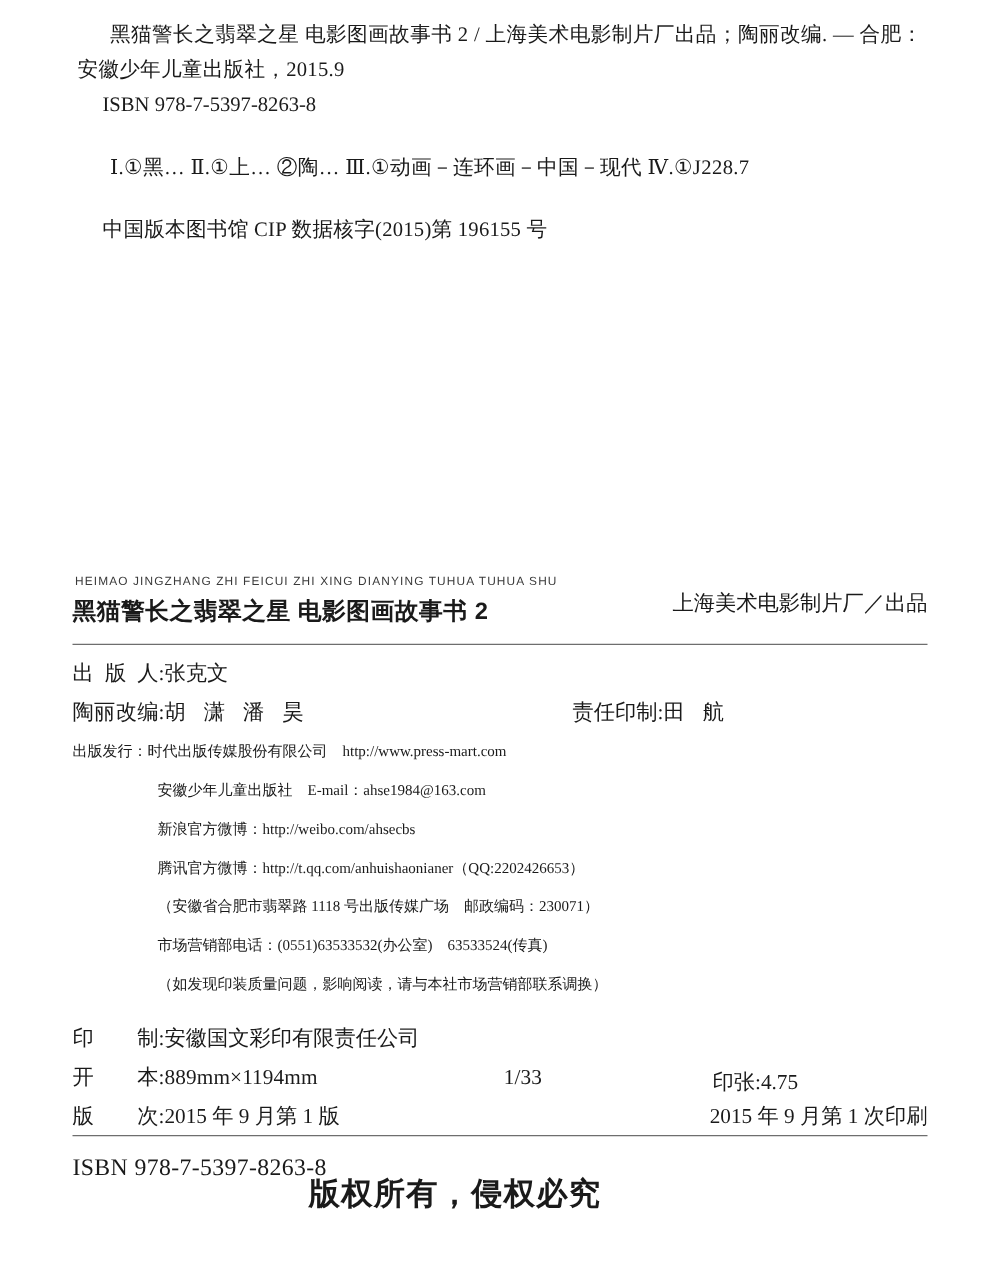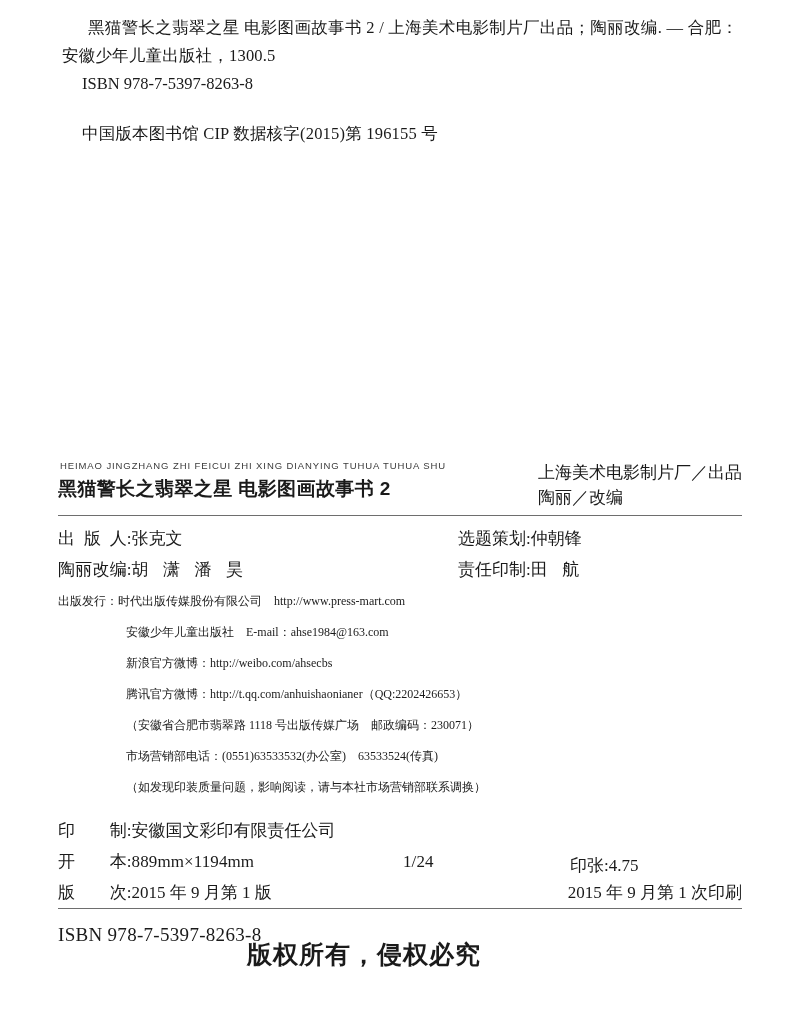--- a/index.html
+++ b/index.html
@@ -88,25 +88,26 @@
     top: 16px;
     font-family: "Liberation Sans", "DejaVu Sans", sans-serif;
     font-weight: bold;
     font-size: 19px;
     letter-spacing: 0.4px;
     white-space: nowrap;
   }
   .imprint {
     position: absolute;
     right: 0px;
-    top: 0px;
-    text-align: left;
+    top: 12px;
+    text-align: right;
     font-size: 17px;
     line-height: 25px;
     white-space: nowrap;
+    font-family: Liberation Mono, monospace;
   }
 
   .rule {
     border: 0;
     border-top: 1px solid #6e6e6e;
     margin: 0;
     width: 100%;
   }
   .rule.top-rule { margin-top: 3px; }
 
@@ -200,46 +201,43 @@
     font-size: 25px;
     letter-spacing: 1px;
   }
 </style>
 </head>
 <body>
 
 <div class="page">
 
   <div class="cip-block">
-    <div class="cip-line indent">黑猫警长之翡翠之星 电影图画故事书 2 / 上海美术电影制片厂出品；陶丽改编. — 合肥：安徽少年儿童出版社，1300.5</div>
+    <div class="cip-line indent">黑猫警长之翡翠之星 电影图画故事书 2 / 上海美术电影制片厂出品；陶丽改编. — 合肥：安徽少年儿童出版社，2015.9</div>
     <div class="cip-isbn">ISBN 978-7-5397-8263-8</div>
+    <div class="cip-class">Ⅰ.①黑… Ⅱ.①上… ②陶… Ⅲ.①动画－连环画－中国－现代 Ⅳ.①J228.7</div>
     <div class="cip-record">中国版本图书馆 CIP 数据核字(2015)第 196155 号</div>
   </div>
 
   <div class="colophon">
 
     <div class="title-row">
       <div class="pinyin">HEIMAO JINGZHANG ZHI FEICUI ZHI XING DIANYING TUHUA TUHUA SHU</div>
       <div class="book-title">黑猫警长之翡翠之星 电影图画故事书 2</div>
       <div class="imprint">
         <div>上海美术电影制片厂／出品</div>
-        <div>陶丽／改编</div>
       </div>
     </div>
 
     <hr class="rule top-rule">
 
     <div class="credits">
 
       <div class="credit-row">
         <span class="credit-left">
           <span class="lbl4">出版人</span><span>:</span><span>张克文</span>
-        </span>
-        <span class="credit-right">
-          <span>选题策划</span><span>:</span><span>仲朝锋</span>
         </span>
       </div>
 
       <div class="credit-row">
         <span class="credit-left">
           <span class="lbl4">陶丽改编</span><span>:</span><span class="spaced-name" id="editor-names"><i>胡</i><i>潇</i><i>潘</i><i>昊</i></span>
         </span>
         <span class="credit-right">
           <span>责任印制</span><span>:</span><span class="spaced-name" id="producer-names"><i>田</i><i>航</i></span>
         </span>
@@ -261,21 +259,21 @@
       <div class="spec-row">
         <span class="spec-a">
           <span class="lbl4">印制</span><span>:</span><span>安徽国文彩印有限责任公司</span>
         </span>
       </div>
 
       <div class="spec-row">
         <span class="spec-a">
           <span class="lbl4">开本</span><span>:</span><span class="mono-ish">889mm×1194mm</span>
         </span>
-        <span class="spec-b mono-ish">1/24</span>
+        <span class="spec-b mono-ish">1/33</span>
         <span class="spec-c">
           <span>印张</span><span>:</span><span>4.75</span>
         </span>
       </div>
 
       <div class="spec-row">
         <span class="spec-a">
           <span class="lbl4">版次</span><span>:</span><span>2015 年 9 月第 1 版</span>
         </span>
         <span class="spec-right">2015 年 9 月第 1 次印刷</span>

